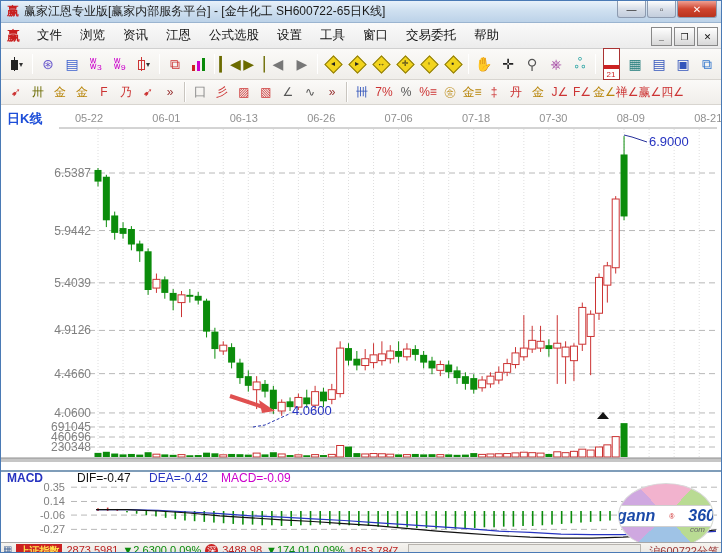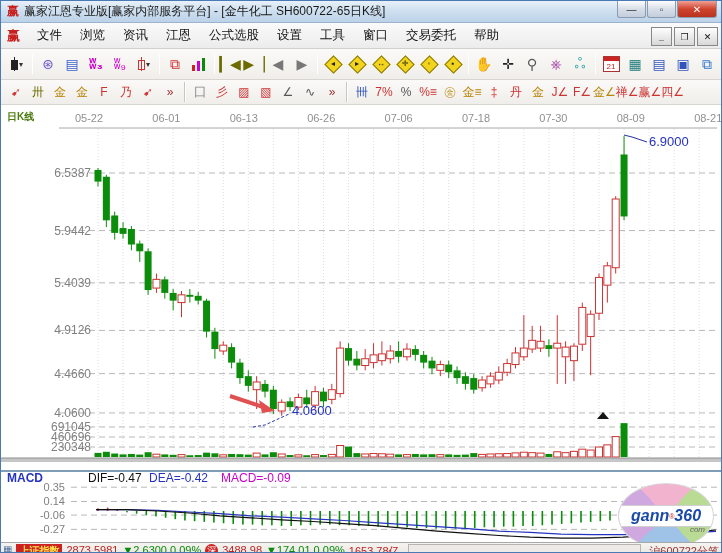--- a/index.html
+++ b/index.html
@@ -34,49 +34,49 @@
   .tb2 .tbtn{min-width:22px;height:20px;font-size:12px;}
   .tsep{width:1px;height:20px;background:#c9c5bf;border-right:1px solid #fff;margin:0 3px;}
   .dd{font-size:8px;color:#333;margin-left:1px;}
   .cnd{display:inline-block;width:7px;height:14px;position:relative;}
   .cnd:before{content:"";position:absolute;left:3px;top:0;bottom:0;width:1px;background:currentColor;}
   .cnd:after{content:"";position:absolute;left:0;top:3px;width:5px;height:8px;border:1px solid currentColor;}
   .cnd.solid:after{background:currentColor;}
   .diam{width:17px;height:17px;position:relative;display:flex;align-items:center;justify-content:center;}
   .diam .dbg{position:absolute;inset:2px;background:#f2d41c;border:1px solid #8a7a10;transform:rotate(45deg);}
   .diam .dgl{position:relative;font-size:8px;color:#222;line-height:1;}
-  .cal{width:17px;height:16px;border:1px solid #a33;background:#fff;font-size:8px;color:#c22;
+  .cal{width:17px;height:32px;border:1px solid #a33;background:#fff;font-size:8px;color:#c22;
        display:flex;align-items:flex-end;justify-content:center;line-height:1;box-sizing:border-box;}
   .cal:before{content:"";position:absolute;width:15px;height:4px;background:#c22;margin-bottom:10px;}
   .cbars{width:16px;height:14px;background:
      linear-gradient(to top,#c22 0,#c22 100%) 1px 100%/3px 6px no-repeat,
      linear-gradient(to top,#c0c 0,#c0c 100%) 6px 100%/3px 10px no-repeat,
      linear-gradient(to top,#0a8a0a 0,#0a8a0a 100%) 11px 100%/3px 13px no-repeat;}
   
   .chart-region{position:absolute;top:104px;left:0;width:722px;height:437px;background:#fff;}
   #chart-svg{position:absolute;top:0;left:0;}
   .ovl{position:absolute;white-space:nowrap;}
-  .klabel{top:5px;left:6px;font-size:10px;font-weight:bold;color:#4d7c0f;}
+  .klabel{top:5px;left:6px;font-size:13px;font-weight:bold;color:#1d4ed8;}
   .stock-label{top:14px;right:4px;font-size:13px;color:#2633c0;}
   .hi-label{top:29px;left:648px;font-size:13px;color:#2633c0;}
   .lo-label{top:298px;left:291px;font-size:13px;color:#2633c0;}
   .annotation{top:282px;left:78px;width:147px;height:34px;background:#fff;border:2px dashed #cc4444;
     display:flex;align-items:center;justify-content:center;font-size:20px;letter-spacing:3px;color:#1a1a1a;
     font-family:"Liberation Serif","DejaVu Serif",serif;}
   .macd-hd{top:366px;font-size:12px;}
   .m-label{left:6px;color:#2633c0;font-weight:bold;}
-  .m-dif{left:76px;color:#111;margin-left:11px;}
+  .m-dif{left:76px;color:#111;}
   .m-dea{left:148px;color:#2633c0;}
   .m-macd{left:220px;color:#cc00cc;}
   
   .logo{position:absolute;left:617px;top:378px;width:94px;height:64px;border-radius:50%;
     background:conic-gradient(#f2b3ce 0 12%,#b9db93 12% 38%,#9fc3e6 38% 63%,#cfa8e0 63% 88%,#f2b3ce 88% 100%);
     overflow:hidden;border:1px solid #d8d8d8;}
   .logo-band{position:absolute;left:-2px;right:-2px;top:21px;height:20px;background:#fff;
-    border-top:1px solid #cfcfcf;border-bottom:1px solid #cfcfcf;display:flex;align-items:center;justify-content:center;}
+    border-top:1px solid #cfcfcf;border-bottom:1px solid #cfcfcf;display:flex;align-items:center;justify-content:space-between;}
   .logo-brand{font-size:16px;font-weight:bold;font-style:italic;color:#1a49a8;}
   .logo-reg{font-size:7px;color:#c22;vertical-align:super;}
   .logo-num{font-size:16px;font-weight:bold;font-style:italic;color:#1a49a8;}
   .logo-com{position:absolute;right:8px;top:41px;font-size:8px;color:#666;font-style:italic;}
   
   .statusbar{position:absolute;top:541px;left:0;right:0;height:18px;background:linear-gradient(#f6f4f0,#e4e1db);
     border-top:1px solid #a8a8a8;display:flex;align-items:flex-start;font-size:11px;padding:1px 2px;box-sizing:border-box;gap:4px;}
   .sb-icon{color:#4a6a9a;font-size:10px;}
   .sb-badge{background:#cc2222;color:#ffe24a;font-weight:bold;padding:0 3px;font-size:10px;}
   .sb-red{color:#bb2222;}
@@ -127,21 +127,21 @@
         <span class="dd">▾</span>
       </div>
       <div class="tsep"></div>
       <div class="tbtn">
         <span style="color: rgb(106, 90, 205);">⊛</span>
       </div>
       <div class="tbtn">
         <span style="color: rgb(58, 95, 205);">▤</span>
       </div>
       <div class="tbtn">
-        <span style="color: rgb(204, 0, 204); font-weight: bold;">ʬ₃</span>
+        <span style="color: rgb(204, 0, 204);">ʬ₃</span>
       </div>
       <div class="tbtn">
         <span style="color: rgb(204, 0, 204);">ʬ₉</span>
       </div>
       <div class="tbtn">
         <span class="cnd" style="color: rgb(204, 51, 51);"></span>
         <span class="dd">▾</span>
       </div>
       <div class="tsep"></div>
       <div class="tbtn">

